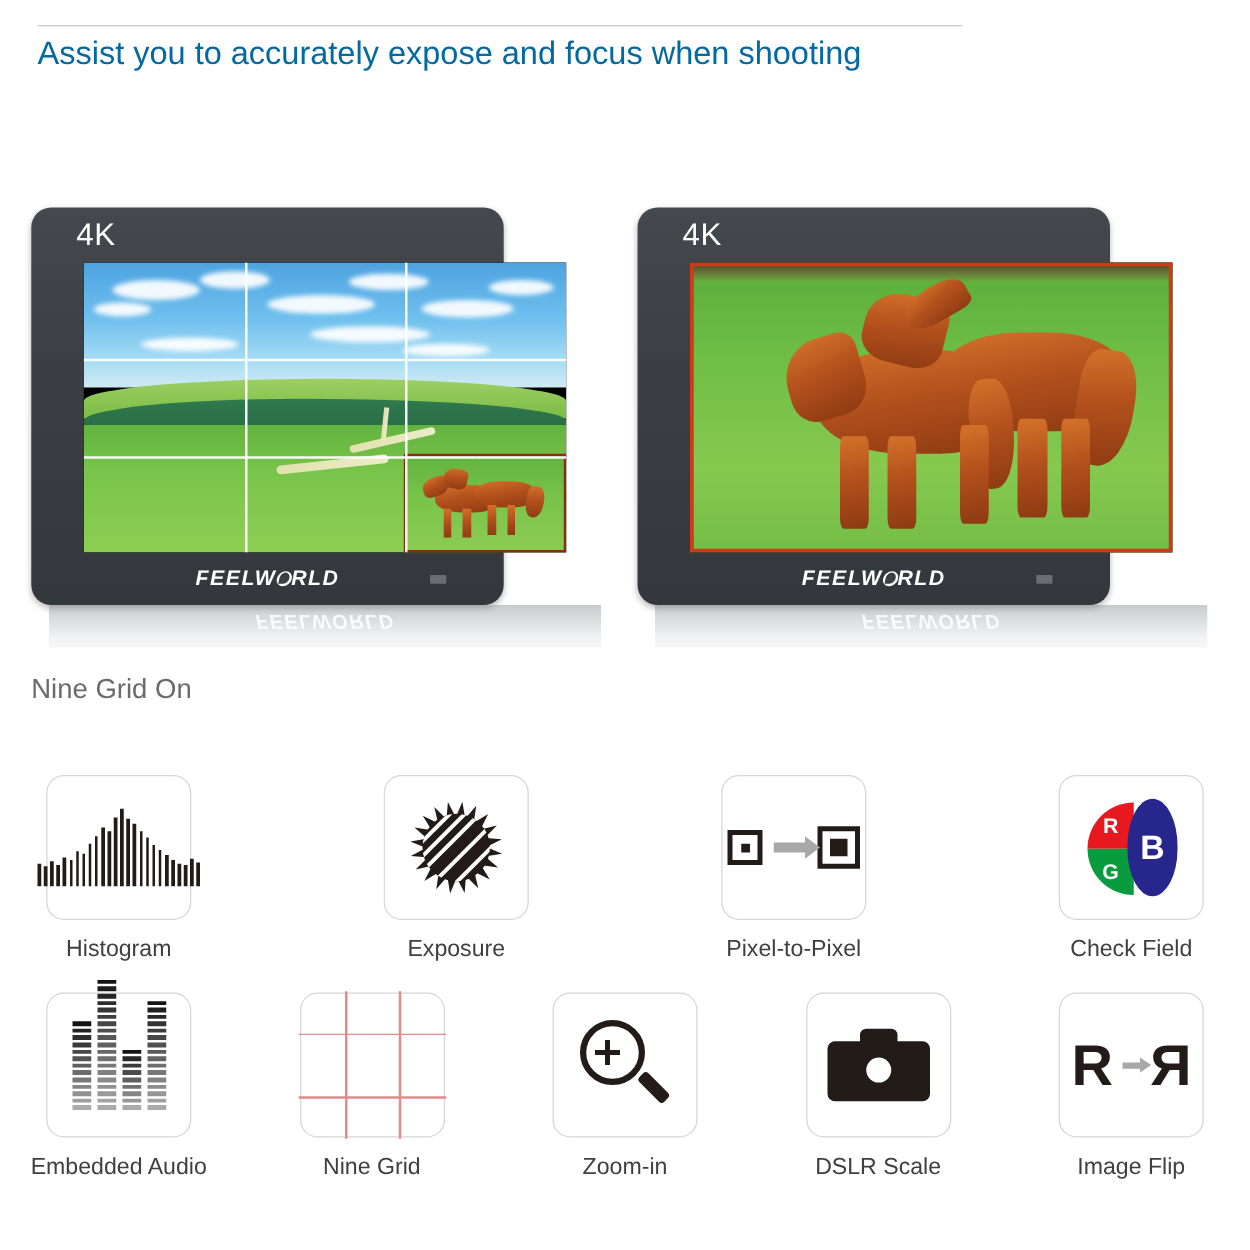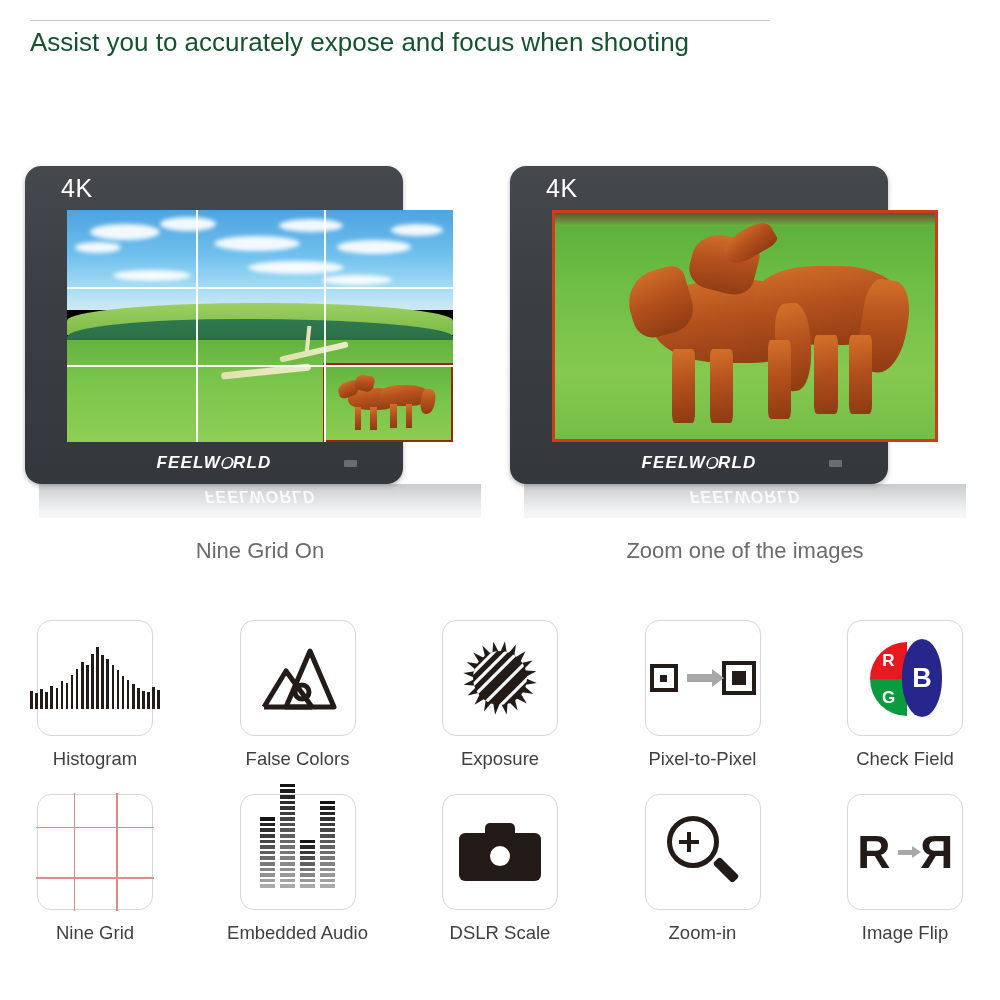--- a/index.html
+++ b/index.html
@@ -34,21 +34,21 @@
   #title-divider {
     height: 1px;
     background: #c9c9c9;
     margin-top: 6px;
     margin-bottom: 6px;
     width: 100%;
   }
   #subtitle {
     font-size: 26px;
     font-weight: 400;
-    color: #14532d;
+    color: #0369a1;
     white-space: nowrap;
   }
 
   
   .monitor-block {
     position: absolute;
     top: 166px;
     width: 470px;
     height: 320px;
   }
@@ -150,21 +150,21 @@
     color: rgba(255,255,255,0.85);
     font-size: 16px;
     font-weight: bold;
     font-style: italic;
     letter-spacing: 1.2px;
   }
   .caption {
     position: absolute;
     top: 372px;
     width: 470px;
-    text-align: center;
+    text-align: left;
     font-size: 22px;
     color: #6b6b6d;
   }
 
   
   .grass-scene { position: absolute; inset: 0; }
   .sky {
     position: absolute; left:0; right:0; top:0; height: 43%;
     background: linear-gradient(180deg,#4ea3e0 0%,#6fc0ee 45%,#a6dcf4 78%,#cfeaf3 100%);
   }
@@ -516,21 +516,20 @@
     <div class="brand-bar">
       <div class="brand-logo">FEELW<span class="oglyph"></span>RLD</div>
       <div class="sensor-dot"></div>
     </div>
   </div>
   <div class="reflection">
     <div class="reflection-inner">
       <div class="reflection-logo">FEELWORLD</div>
     </div>
   </div>
-  <div class="caption">Zoom one of the images</div>
 </div>
 
 <div id="features">
 
   <div class="frow">
 
     <div class="ftile">
       <div class="ficon-box">
         <div class="hist" id="hist-bars">
             <b style="height: 18px;"></b>
@@ -558,30 +557,20 @@
             <b style="height: 18px;"></b>
             <b style="height: 17px;"></b>
             <b style="height: 22px;"></b>
             <b style="height: 19px;"></b>
           </div>
       </div>
       <div class="flabel">Histogram</div>
     </div>
 
 
-    <div class="ftile">
-      <div class="ficon-box">
-        <svg width="84" height="74" viewBox="0 0 84 74">
-          <path d="M8 66 L30 30 L46 52 M46 52 L56 66 M56 66 L32 66 M8 66 L56 66" fill="none" stroke="#231b18" stroke-width="5" stroke-linejoin="round"></path>
-          <path d="M30 66 L54 10 L78 66 Z" fill="none" stroke="#231b18" stroke-width="5" stroke-linejoin="round"></path>
-          <circle cx="46" cy="51" r="7" fill="none" stroke="#231b18" stroke-width="5"></circle>
-        </svg>
-      </div>
-      <div class="flabel">False Colors</div>
-    </div>
 
     <div class="ftile">
       <div class="ficon-box">
         <div class="sunwrap">
           <svg width="78" height="78" viewBox="0 0 78 78">
             <defs>
               <clipPath id="sunclip">
                   <circle cx="39" cy="39" r="27"></circle>
                 </clipPath>
               <g id="spikes"></g>
@@ -630,32 +619,20 @@
           <div class="q qr">R</div>
           <div class="q qg">G</div>
           <div class="lens">B</div>
         </div>
       </div>
       <div class="flabel">Check Field</div>
     </div>
   </div>
 
   <div class="frow">
-
-    <div class="ftile">
-      <div class="ficon-box">
-        <div class="ngrid">
-          <i class="v" style="left:33%;"></i>
-          <i class="v" style="left:67%;"></i>
-          <i class="h" style="top:30%;"></i>
-          <i class="h" style="top:70%;"></i>
-        </div>
-      </div>
-      <div class="flabel">Nine Grid</div>
-    </div>
 
     <div class="ftile">
       <div class="ficon-box">
         <div class="eaudio" id="audio-cols">
             <div class="col">
               <s style="background: rgb(20, 20, 20);"></s>
               <s style="background: rgb(33, 33, 33);"></s>
               <s style="background: rgb(45, 45, 45);"></s>
               <s style="background: rgb(58, 58, 58);"></s>
               <s style="background: rgb(70, 70, 70);"></s>
@@ -718,42 +695,54 @@
               <s style="background: rgb(160, 160, 160);"></s>
               <s style="background: rgb(170, 170, 170);"></s>
             </div>
           </div>
       </div>
       <div class="flabel">Embedded  Audio</div>
     </div>
 
     <div class="ftile">
       <div class="ficon-box">
+        <div class="ngrid">
+          <i class="v" style="left:33%;"></i>
+          <i class="v" style="left:67%;"></i>
+          <i class="h" style="top:30%;"></i>
+          <i class="h" style="top:70%;"></i>
+        </div>
+      </div>
+      <div class="flabel">Nine Grid</div>
+    </div>
+
+    <div class="ftile">
+      <div class="ficon-box">
+        <div class="mag">
+          <div class="circ"></div>
+          <div class="plus"></div>
+          <div class="handle"></div>
+        </div>
+      </div>
+      <div class="flabel">Zoom-in</div>
+    </div>
+
+    <div class="ftile">
+      <div class="ficon-box">
         <div class="cam">
           <div class="hump"></div>
           <div class="bodyc"></div>
           <div class="lens"></div>
         </div>
       </div>
       <div class="flabel">DSLR Scale</div>
     </div>
 
     <div class="ftile">
       <div class="ficon-box">
-        <div class="mag">
-          <div class="circ"></div>
-          <div class="plus"></div>
-          <div class="handle"></div>
-        </div>
-      </div>
-      <div class="flabel">Zoom-in</div>
-    </div>
-
-    <div class="ftile">
-      <div class="ficon-box">
         <div class="flip">
           <span>R</span>
           <span class="arr"></span>
           <span class="mirror">R</span>
         </div>
       </div>
       <div class="flabel">Image Flip</div>
     </div>
 
   </div>

